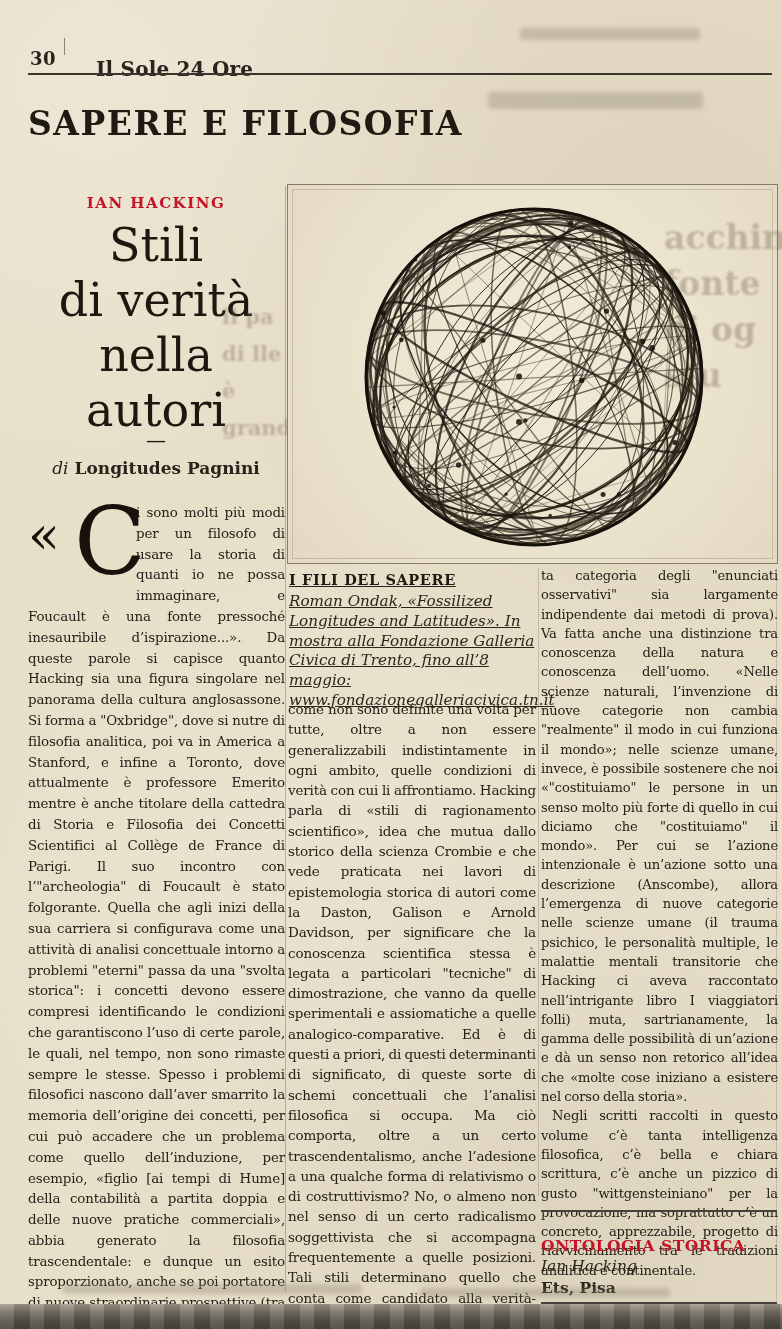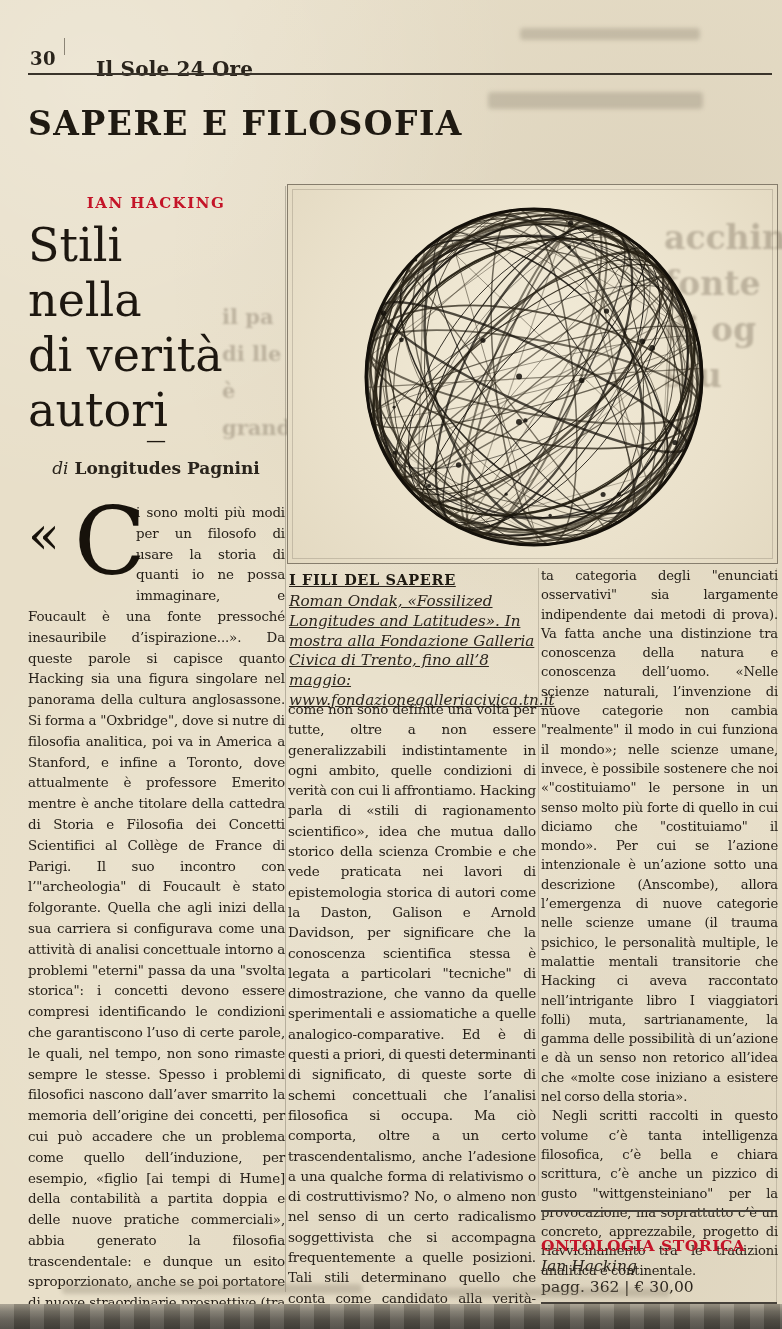--- a/index.html
+++ b/index.html
@@ -13,21 +13,21 @@
       #e8dfc9;}
   .abs{position:absolute;}
   
   .pagenum{top:36px;left:30px;font-size:18px;font-weight:bold;letter-spacing:.5px;margin-top:12px;}
   .head-div{top:38px;left:64px;width:1px;height:17px;background:rgba(60,52,40,.55);}
   .masthead{top:34px;left:96px;font-size:20px;font-weight:bold;letter-spacing:.2px;margin-top:23px;}
   .head-rule{top:73px;left:28px;width:744px;height:2px;background:#3a342b;}
   .section-title{top:104px;left:28px;font-size:33px;font-weight:bold;letter-spacing:1.5px;color:#1f1a12;}
   
   .kicker{top:194px;left:28px;width:256px;text-align:center;font-size:15px;font-weight:bold;letter-spacing:1.5px;}
-  .headline{top:218px;left:28px;width:256px;font-size:46px;line-height:55px;font-weight:500;color:#1d1710;}
+  .headline{top:218px;left:28px;width:256px;text-align:center;font-size:46px;line-height:55px;font-weight:500;color:#1d1710;}
   .title-sep{top:428px;left:28px;width:256px;text-align:center;font-size:20px;color:#1d1710;}
   .byline{top:458px;left:28px;width:256px;text-align:center;font-size:17px;}
   .byline .pre{font-style:italic;font-weight:normal;margin-right:6px;}
   .byline .name{font-weight:bold;}
   
   .bodycol{text-align:justify;color:#262019;}
   .col-left{top:503px;left:28px;width:257px;font-size:13.4px;line-height:20.8px;letter-spacing:-.15px;word-spacing:-.8px;}
   .col-mid{top:699px;left:288px;width:248px;font-size:13.5px;line-height:20.3px;letter-spacing:-.15px;word-spacing:-.8px;}
   .col-right{top:566px;left:541px;width:237px;font-size:13.1px;line-height:19.3px;letter-spacing:-.15px;word-spacing:-.6px;}
   .col-right p{margin:0;}
@@ -76,22 +76,22 @@
   <div class="abs masthead">Il Sole 24 Ore</div>
   <div class="abs head-rule"></div>
   <div class="abs section-title">SAPERE E FILOSOFIA</div>
 
   <div class="abs bleed-bar" style="left:520px;top:28px;width:180px;height:12px;"></div>
   <div class="abs bleed-bar" style="left:488px;top:92px;width:215px;height:17px;"></div>
 
   <div class="abs kicker" style="color: rgb(196, 20, 40);">IAN HACKING</div>
   <div class="abs headline">
     <div>Stili</div>
+    <div>di verità</div>
     <div>nella</div>
-    <div>di verità</div>
     <div>autori</div>
   </div>
   <div class="abs title-sep">—</div>
   <div class="abs byline">
     <span class="pre">di</span><span class="name">Longitudes Pagnini</span>
   </div>
 
   <div class="abs bleed bleed-left" style="left:222px;top:298px;">
     <div>il pa</div>
     <div>di lle</div>
@@ -233,20 +233,21 @@
   </div>
 
   <div class="abs bodycol col-right">
     <p>ta categoria degli "enunciati osservativi" sia largamente indipendente dai metodi di prova). Va fatta anche una distinzione tra conoscenza della natura e conoscenza dell’uomo. «Nelle scienze naturali, l’invenzione di nuove categorie non cambia "realmente" il modo in cui funziona il mondo»; nelle scienze umane, invece, è possibile sostenere che noi «"costituiamo" le persone in un senso molto più forte di quello in cui diciamo che "costituiamo" il mondo». Per cui se l’azione intenzionale è un’azione sotto una descrizione (Anscombe), allora l’emergenza di nuove categorie nelle scienze umane (il trauma psichico, le personalità multiple, le malattie mentali transitorie che Hacking ci aveva raccontato nell’intrigante libro I viaggiatori folli) muta, sartrianamente, la gamma delle possibilità di un’azione e dà un senso non retorico all’idea che «molte cose iniziano a esistere nel corso della storia».</p>
     <p>Negli scritti raccolti in questo volume c’è tanta intelligenza filosofica, c’è bella e chiara scrittura, c’è anche un pizzico di gusto "wittgensteiniano" per la provocazione, ma soprattutto c’è un concreto, apprezzabile, progetto di riavvicinamento tra le tradizioni analitica e continentale.</p>
   </div>
 
   <div class="abs book">
     <div class="book-title" style="color: rgb(196, 20, 40);">ONTOLOGIA STORICA</div>
     <div class="book-author">Ian Hacking</div>
+    <div class="book-publisher">Ets, Pisa</div>
     <div class="book-pages-price">pagg. 362 | € 30,00</div>
   </div>
   <div class="abs book-rule-bottom"></div>
 
   <div class="abs bleed-bar" style="left:62px;top:1284px;width:300px;height:10px;"></div>
   <div class="abs bleed-bar" style="left:420px;top:1288px;width:250px;height:9px;"></div>
 
   <div class="abs edge-band"></div>
 
 </div>

